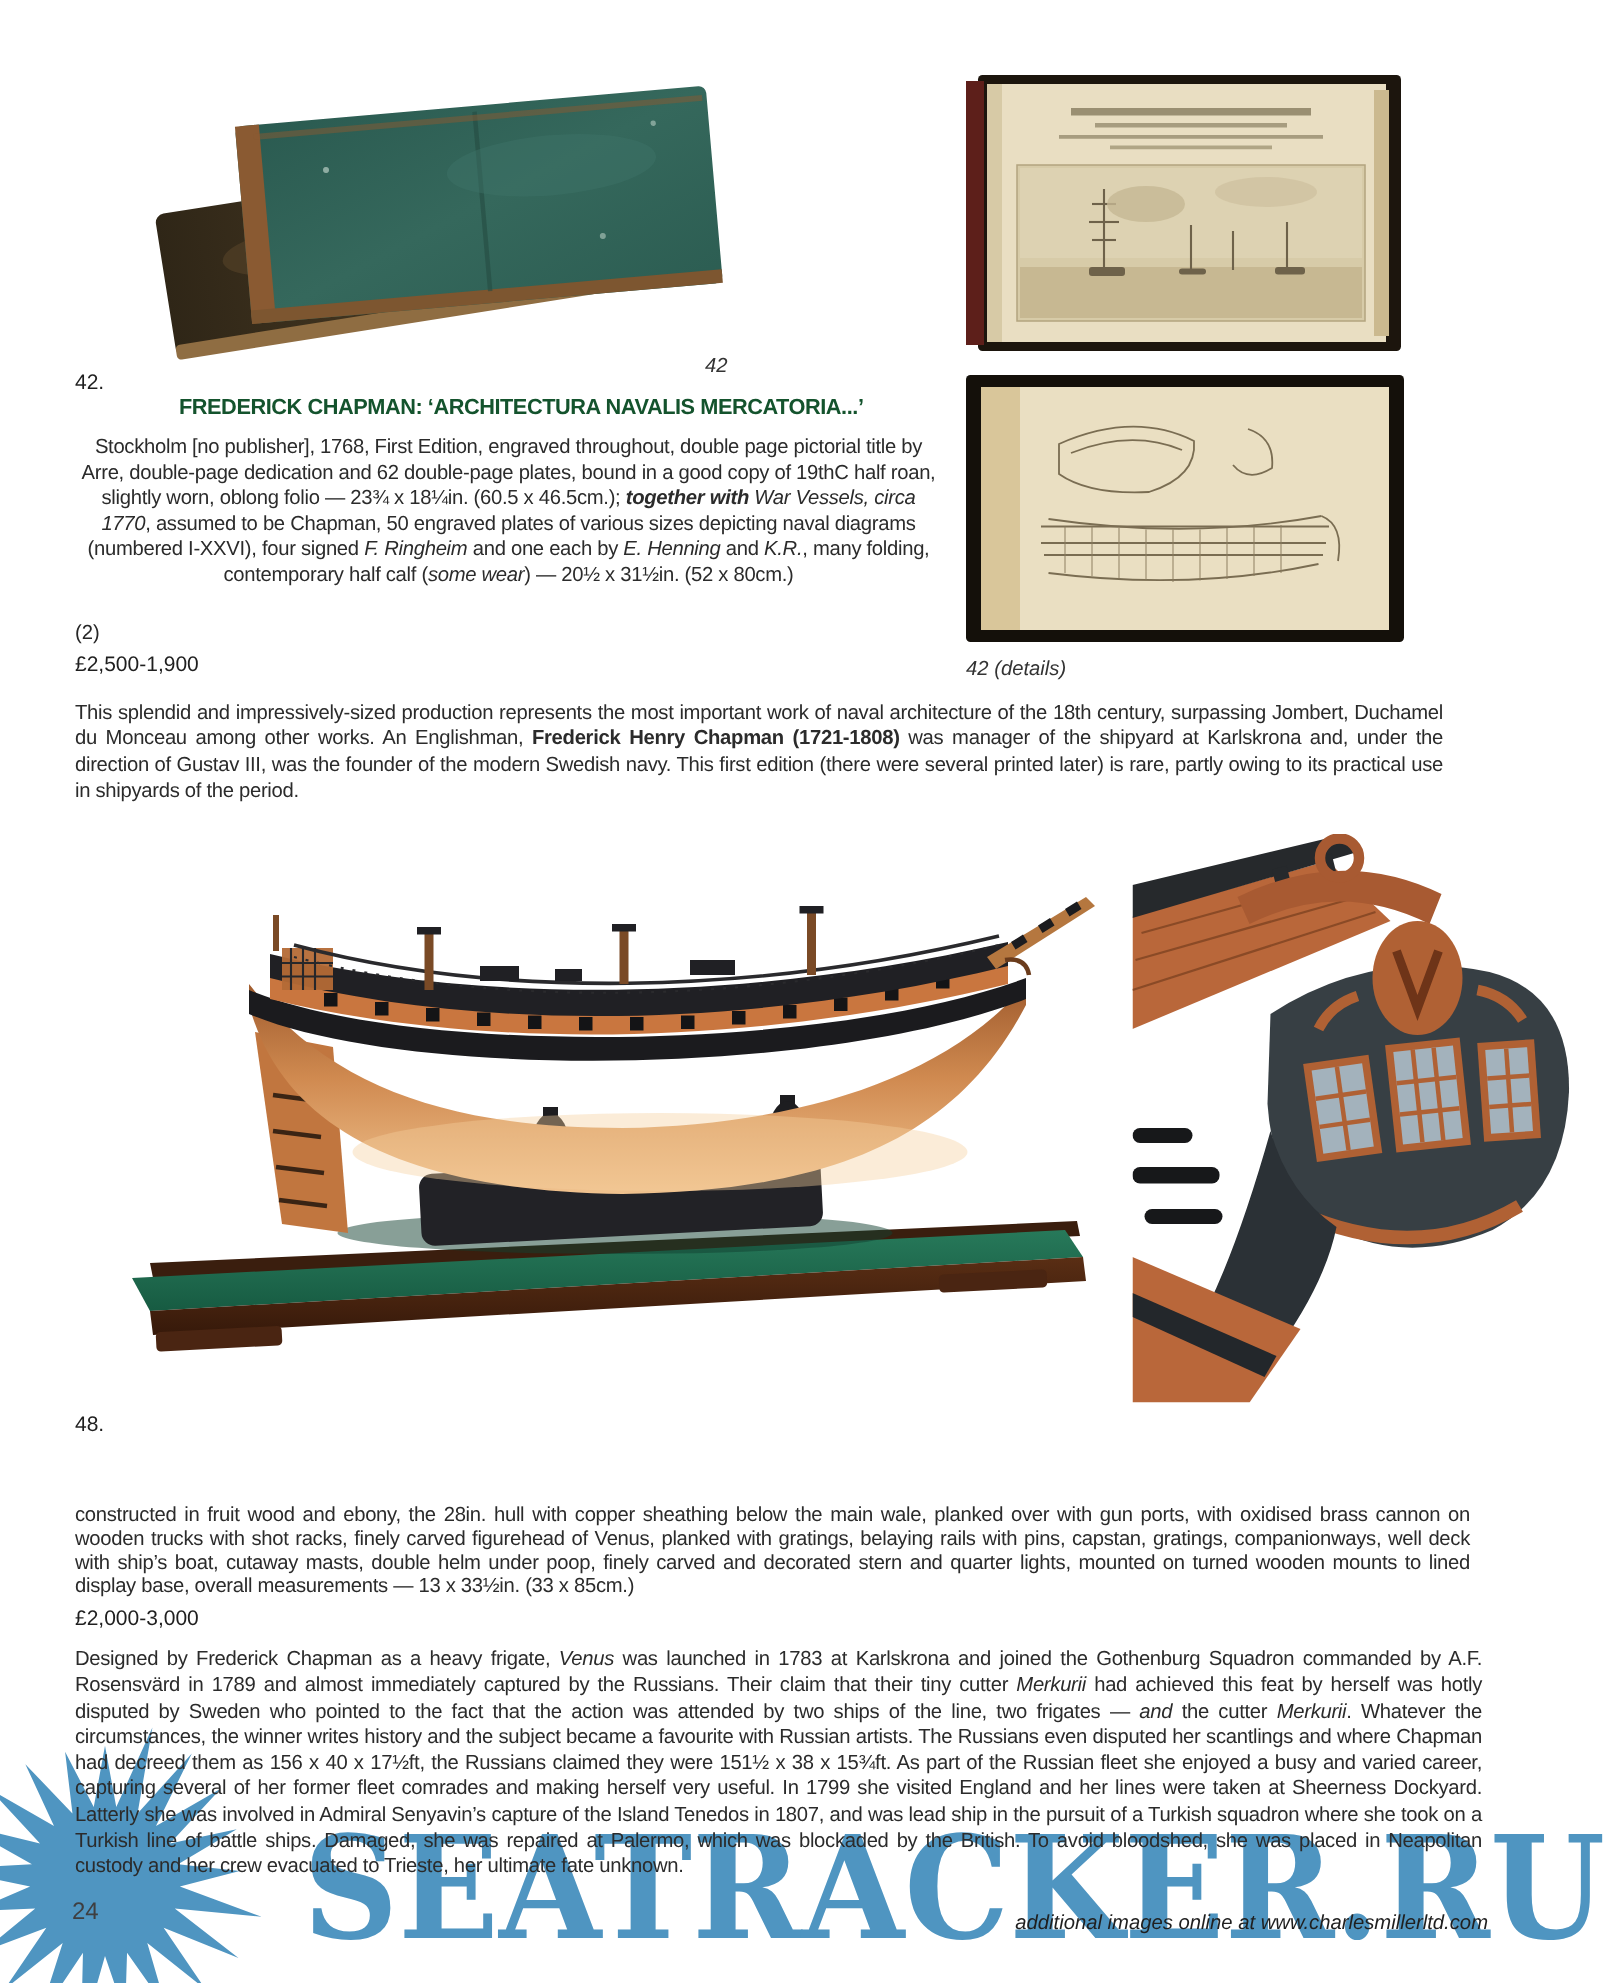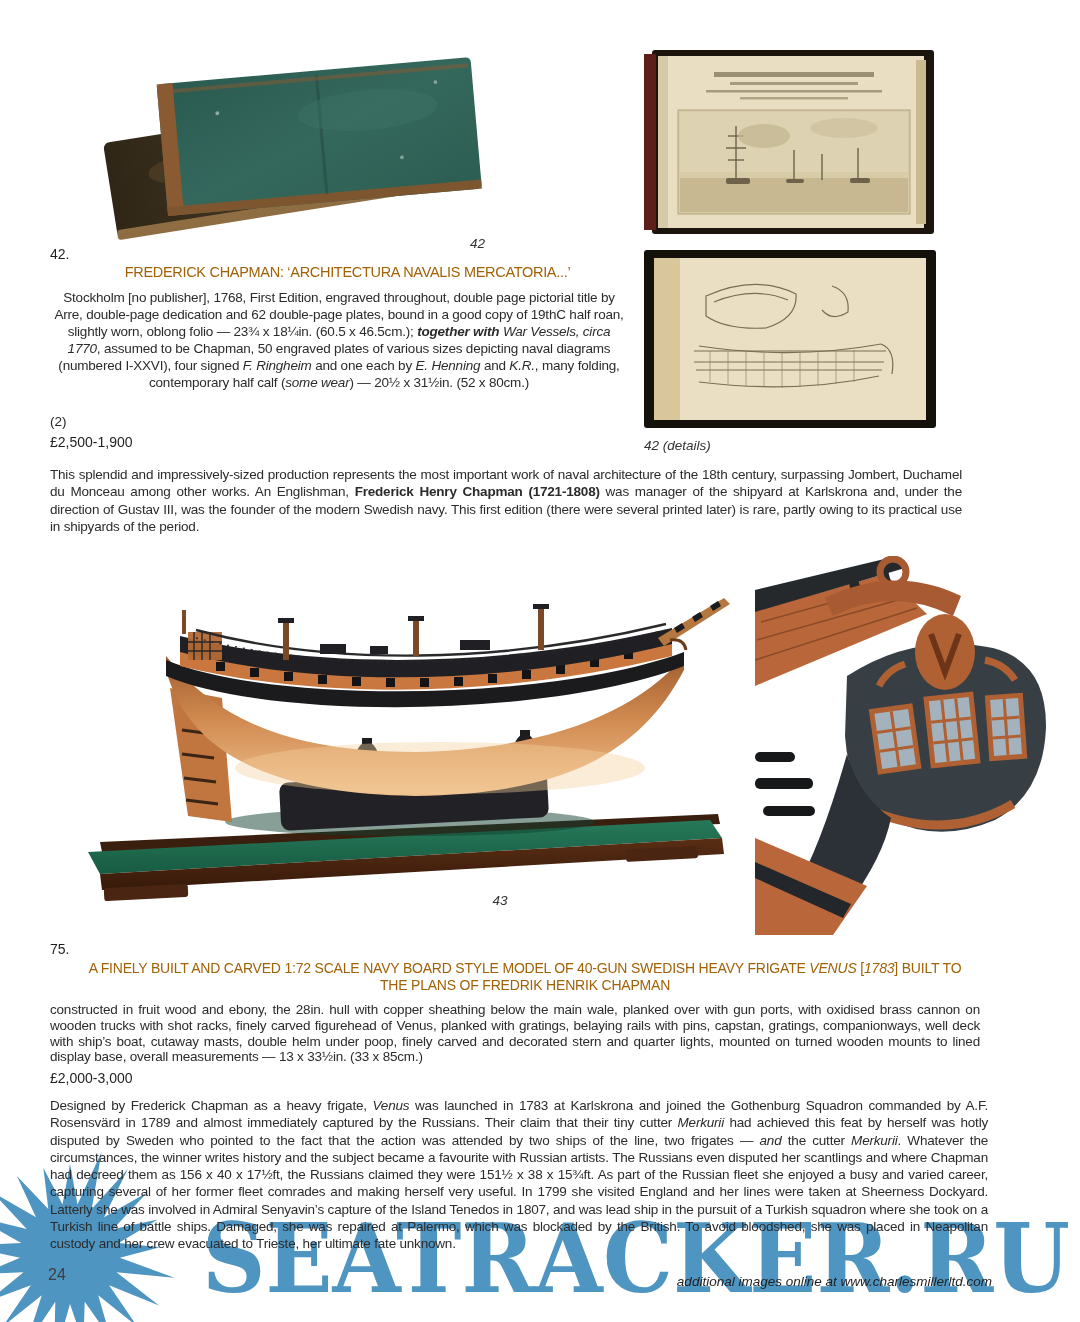--- a/index.html
+++ b/index.html
@@ -1,21 +1,21 @@
 <!DOCTYPE html>
 <html><head>
 <meta charset="utf-8">
 <style>
   html,body{margin:0;padding:0;background:#ffffff;}
   #page{position:relative;width:1080px;height:1322px;background:#fff;overflow:hidden;
         font-family:"Liberation Sans",sans-serif;color:#262626;}
   .abs{position:absolute;z-index:2;text-align:center;}
   .wm{position:absolute;z-index:1;}
   .lot-number{font-size:14px;color:#1f1f1f;}
-  .lot-title{font-weight:normal;color:#a16207;letter-spacing:-0.3px;}
+  .lot-title{font-weight:bold;color:#14532d;letter-spacing:-0.3px;}
   .body-text{font-size:13.5px;letter-spacing:-0.2px;line-height:17px;color:#2b2b2b;}
   .just{text-align:justify;}
   .caption{font-style:italic;font-size:13.5px;color:#333;}
   .price{font-size:14px;color:#1f1f1f;}
   .seg-i{font-style:italic;}
   .seg-b{font-weight:bold;}
   .seg-bi{font-weight:bold;font-style:italic;}
 
   .lot42-number{left:50px;top:246px;}
   .lot42-title{left:50px;top:264px;width:595px;font-size:14.5px;}
@@ -255,21 +255,20 @@
       </g>
       <polygon points="588,68 654,28 660,34 594,76" fill="#b5773f"></polygon>
       <g fill="#1c1c1f">
         <polygon points="604,58 612,53 615,58 607,63"></polygon>
         <polygon points="622,47 630,42 633,47 625,52"></polygon>
         <polygon points="640,36 648,31 651,36 643,41"></polygon>
       </g>
       <path d="M600,70 q14,-2 16,10" stroke="#6b3c1c" stroke-width="3" fill="none"></path>
     </svg>
   </div>
-  <div class="abs caption cap-model">43</div>
 
   <div class="abs photo-stern">
     <svg width="325" height="379" viewBox="0 0 325 379">
       <polygon points="0,55 130,18 172,58 0,130" fill="#b9673a"></polygon>
       <g stroke="#8a4a26" stroke-width="1.5">
         <line x1="6" y1="66" x2="136" y2="30"></line>
           <line x1="2" y1="84" x2="150" y2="42"></line>
           <line x1="0" y1="104" x2="162" y2="52"></line>
       </g>
       <polygon points="0,34 142,0 150,12 0,56" fill="#26292c"></polygon>
@@ -321,21 +320,20 @@
       <g fill="#17181a">
         <rect x="0" y="222" width="58" height="11" rx="5"></rect>
         <rect x="8" y="250" width="52" height="10" rx="5"></rect>
         <rect x="0" y="196" width="40" height="10" rx="5"></rect>
       </g>
       <polygon points="0,282 112,330 78,379 0,379" fill="#b9673a"></polygon>
       <polygon points="0,306 96,348 88,362 0,322" fill="#23272b"></polygon>
     </svg>
   </div>
 
-  <div class="abs lot-number lot43-number">75.</div>
-  <h2 class="abs lot-title lot43-title" style="margin:0;"><span>A FINELY BUILT AND CARVED 1:72 SCALE NAVY BOARD STYLE MODEL OF 40-GUN SWEDISH HEAVY FRIGATE </span><span class="seg-i">VENUS</span><span> [</span><span class="seg-i">1783</span><span>] BUILT TO</span><br><span>THE PLANS OF FREDRIK HENRIK CHAPMAN</span></h2>
+  <div class="abs lot-number lot43-number">48.</div>
   <div class="abs body-text just lot43-body">constructed in fruit wood and ebony, the 28in. hull with copper sheathing below the main wale, planked over with gun ports, with oxidised brass cannon on wooden trucks with shot racks, finely carved figurehead of Venus, planked with gratings, belaying rails with pins, capstan, gratings, companionways, well deck with ship’s boat, cutaway masts, double helm under poop, finely carved and decorated stern and quarter lights, mounted on turned wooden mounts to lined display base, overall measurements — 13 x 33½in. (33 x 85cm.)</div>
   <div class="abs price lot43-price">£2,000-3,000</div>
   <div class="abs body-text just note43"><span>Designed by Frederick Chapman as a heavy frigate, </span><span class="seg-i">Venus</span><span> was launched in 1783 at Karlskrona and joined the Gothenburg Squadron commanded by A.F. Rosensvärd in 1789 and almost immediately captured by the Russians. Their claim that their tiny cutter </span><span class="seg-i">Merkurii</span><span> had achieved this feat by herself was hotly disputed by Sweden who pointed to the fact that the action was attended by two ships of the line, two frigates — </span><span class="seg-i">and</span><span> the cutter </span><span class="seg-i">Merkurii</span><span>. Whatever the circumstances, the winner writes history and the subject became a favourite with Russian artists. The Russians even disputed her scantlings and where Chapman had decreed them as 156 x 40 x 17½ft, the Russians claimed they were 151½ x 38 x 15¾ft. As part of the Russian fleet she enjoyed a busy and varied career, capturing several of her former fleet comrades and making herself very useful. In 1799 she visited England and her lines were taken at Sheerness Dockyard. Latterly she was involved in Admiral Senyavin’s capture of the Island Tenedos in 1807, and was lead ship in the pursuit of a Turkish squadron where she took on a Turkish line of battle ships. Damaged, she was repaired at Palermo, which was blockaded by the British. To avoid bloodshed, she was placed in Neapolitan custody and her crew evacuated to Trieste, her ultimate fate unknown.</span></div>
 
   <div class="abs page-num">24</div>
   <div class="abs footer-note">additional images online at www.charlesmillerltd.com</div>
 </div>
 
 </body></html>

